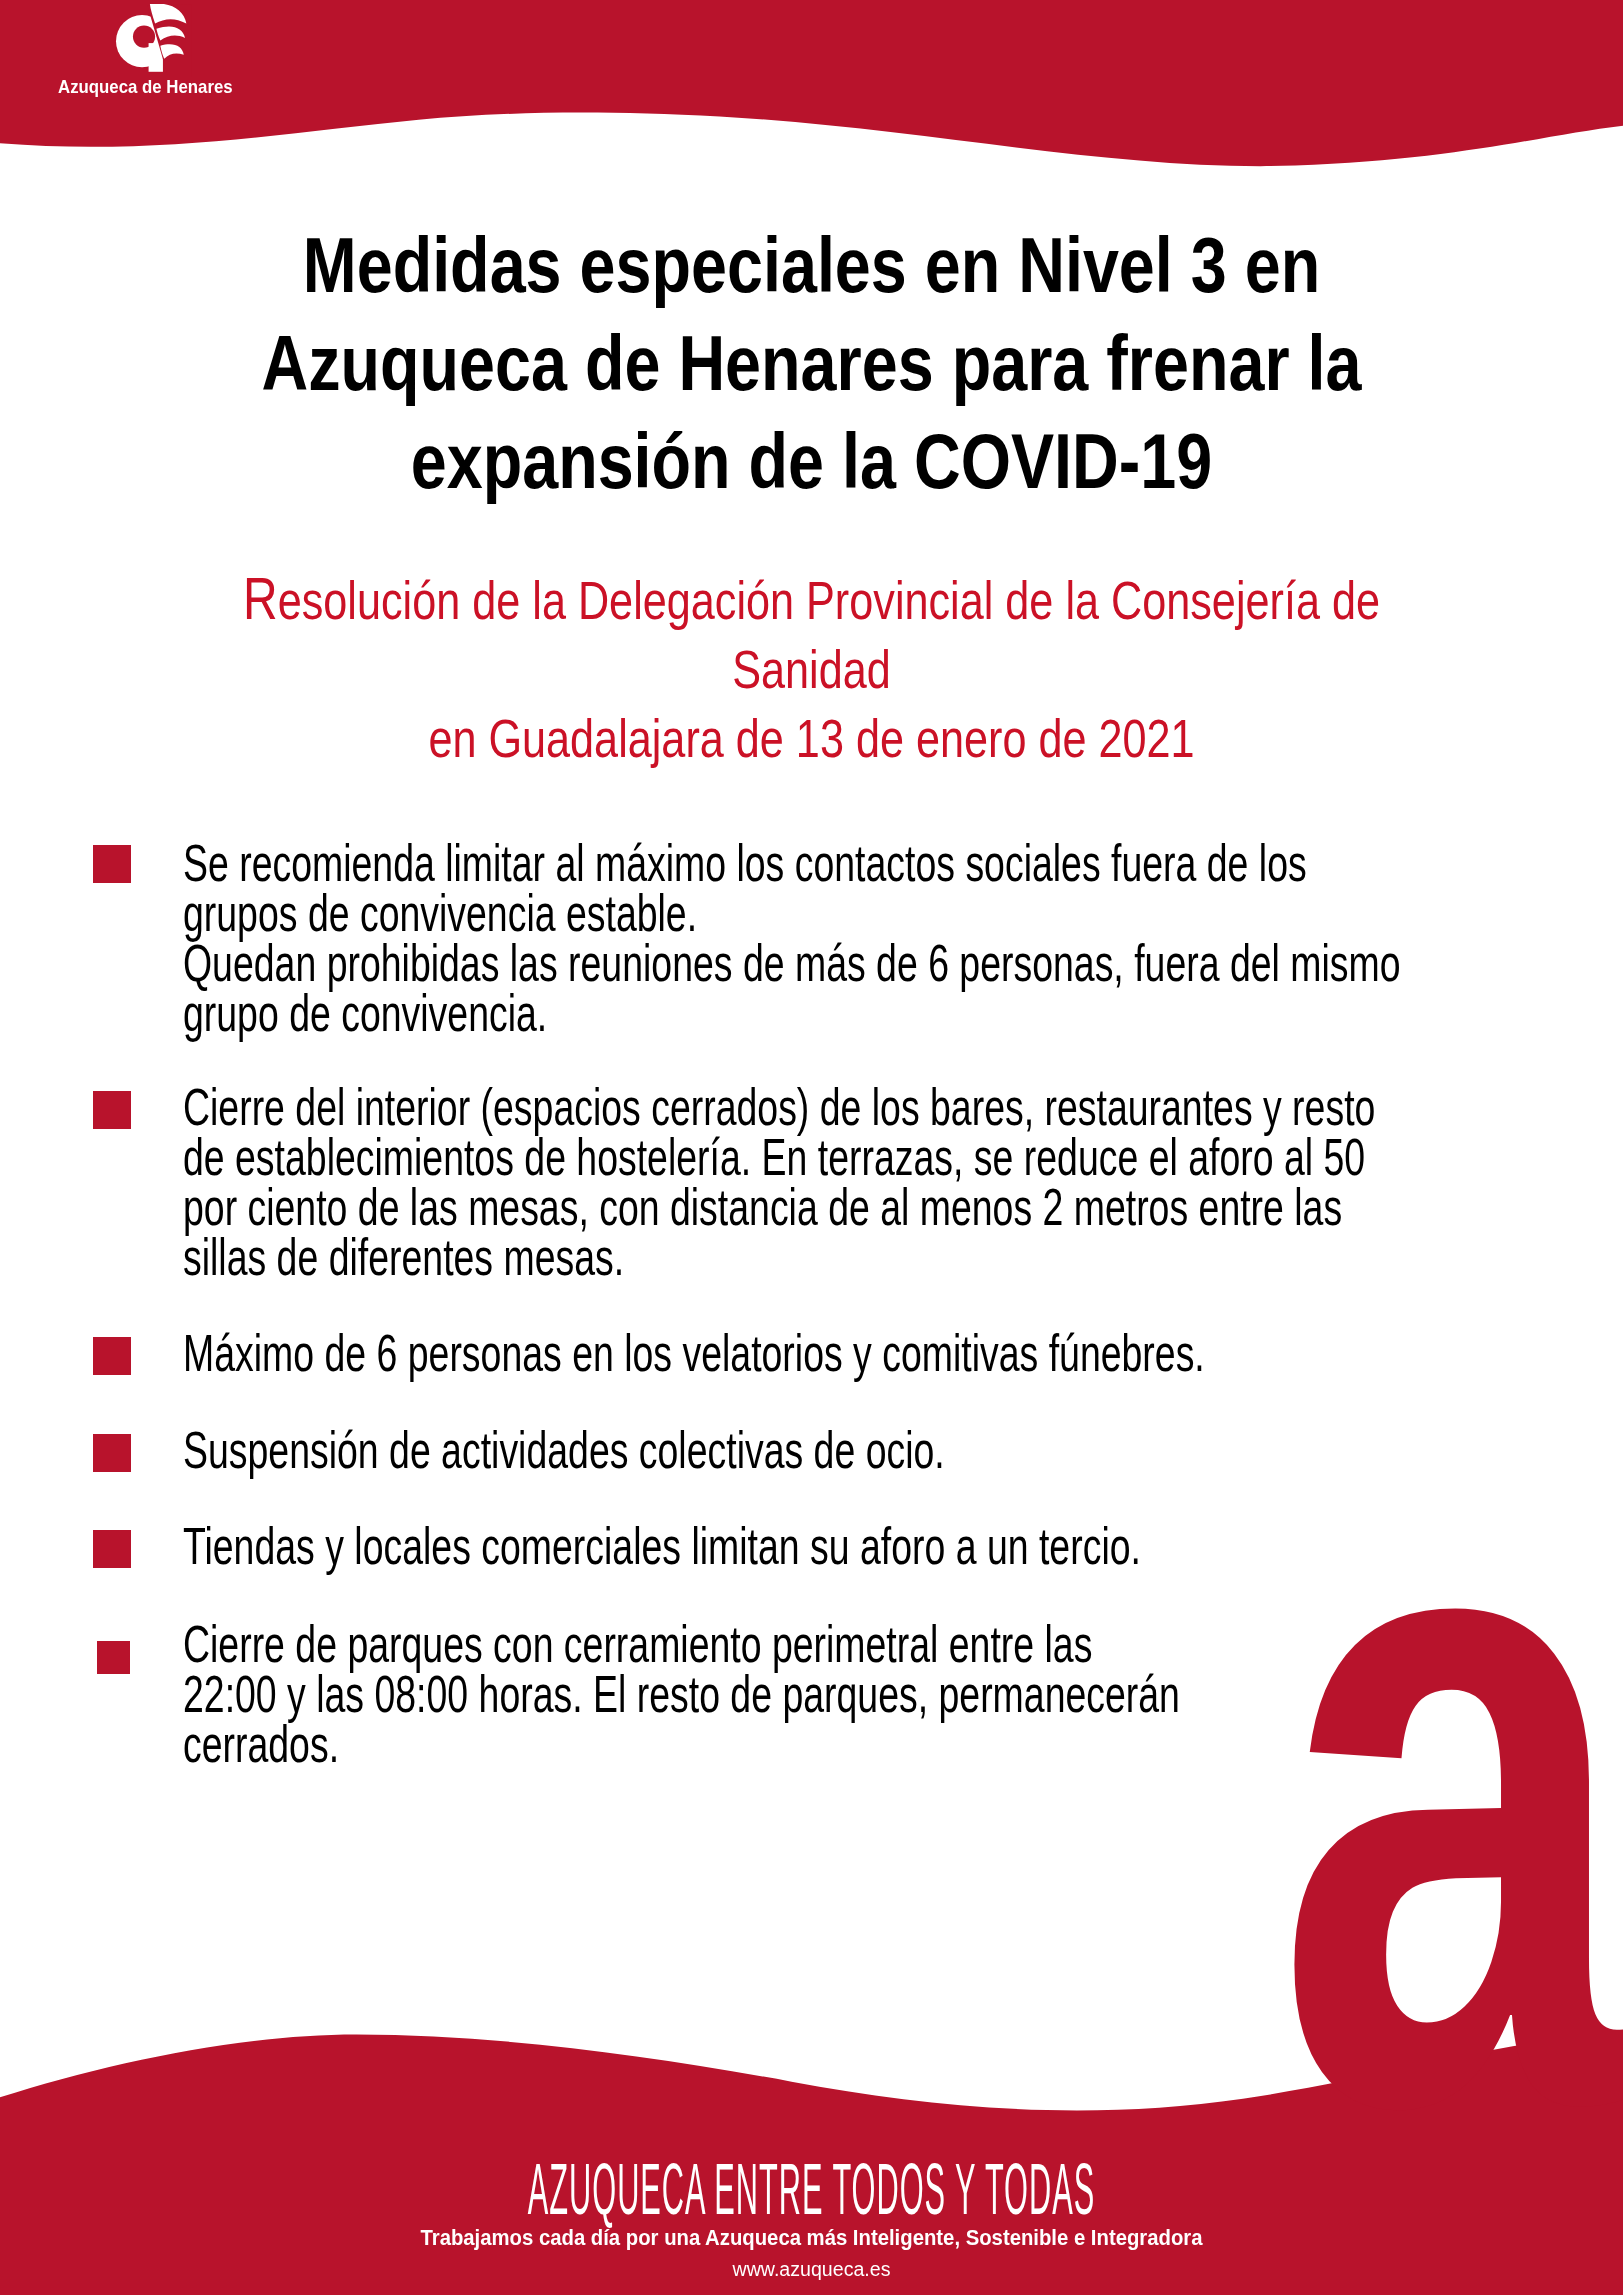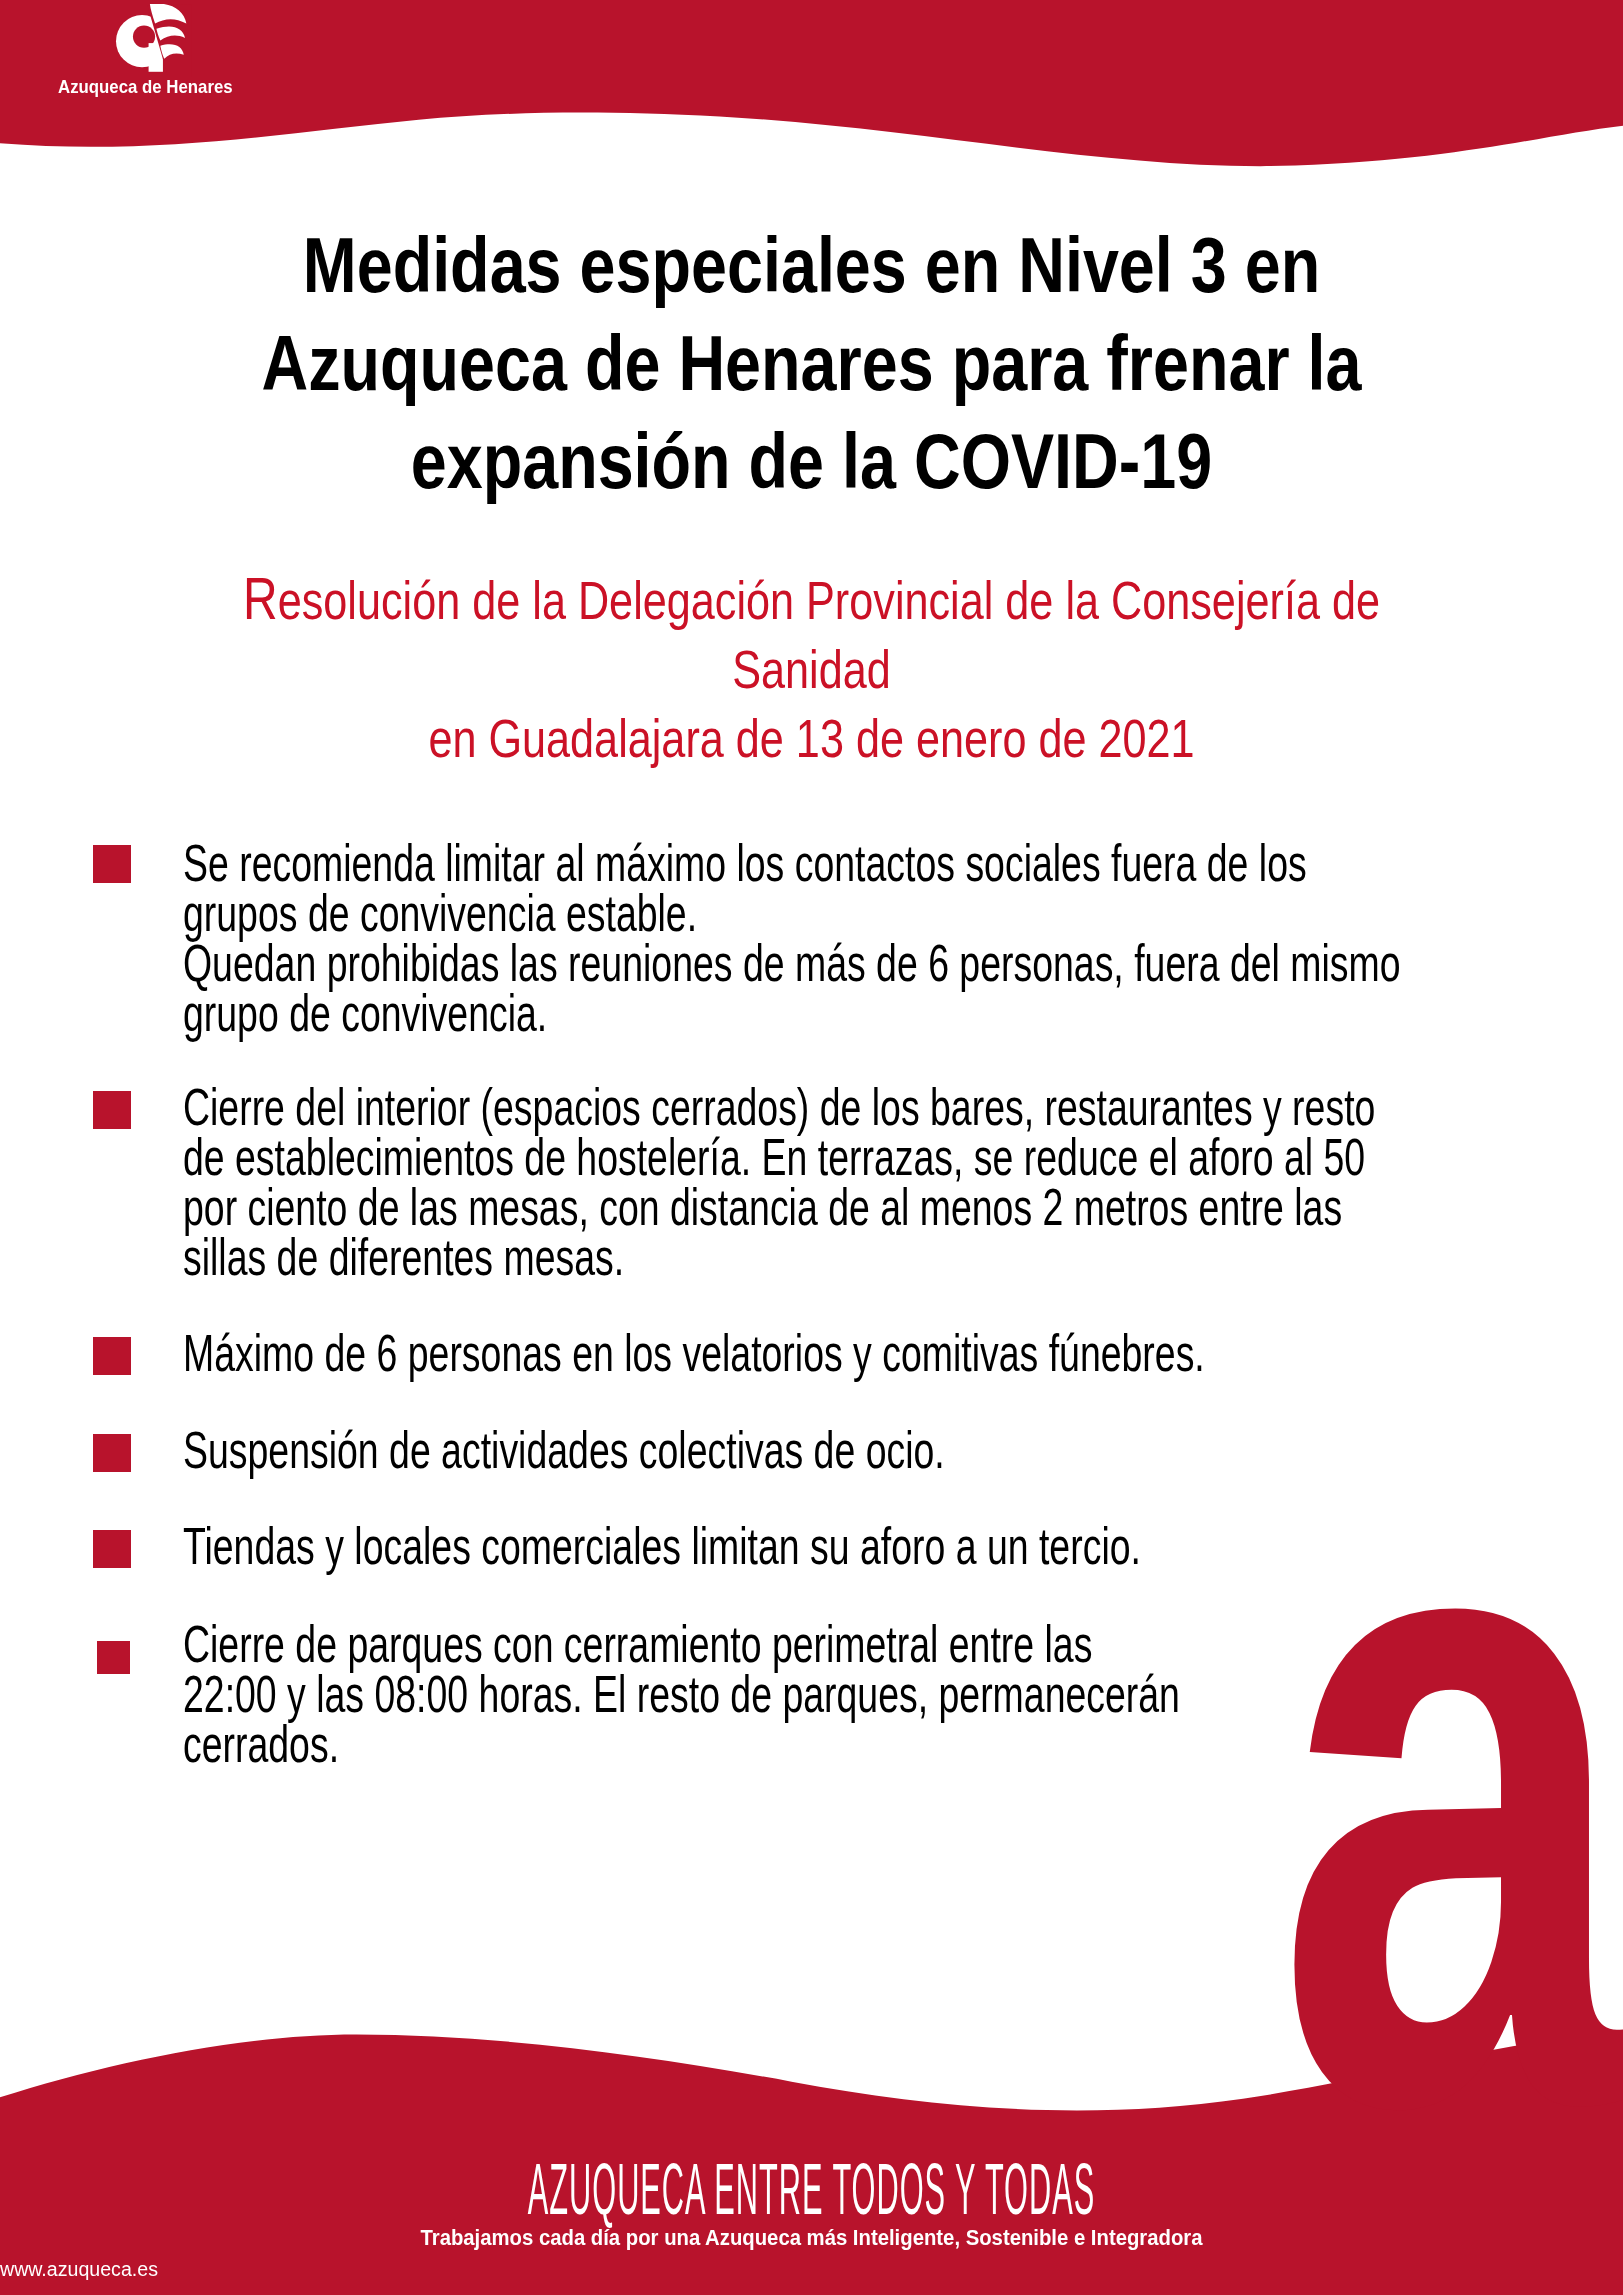--- a/index.html
+++ b/index.html
@@ -117,20 +117,21 @@
     color:#ffffff;
     font-weight:bold;
     font-size:21.6px;
     transform:scaleX(0.94);
     transform-origin:50% 0;
     white-space:nowrap;
   }
   .website{
     position:absolute;
     left:0;right:0;top:2258px;
+    text-align:center;
     color:#ffffff;
     font-size:19.6px;
     white-space:nowrap;
   }
   .watermark-text{
     font-family:"Liberation Sans", sans-serif;
     font-weight:bold;
   }
 </style>
 </head>

